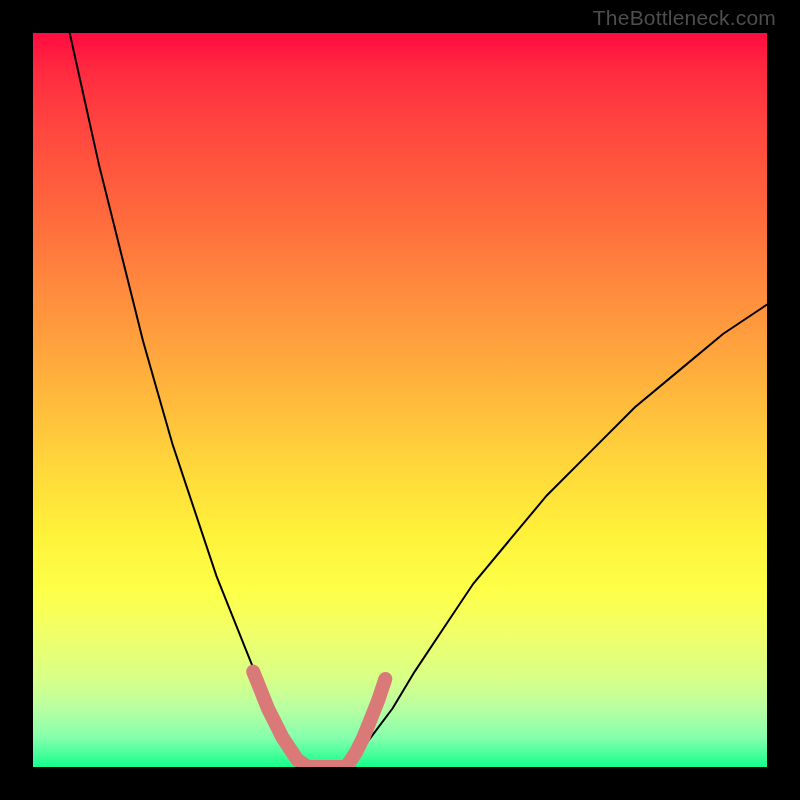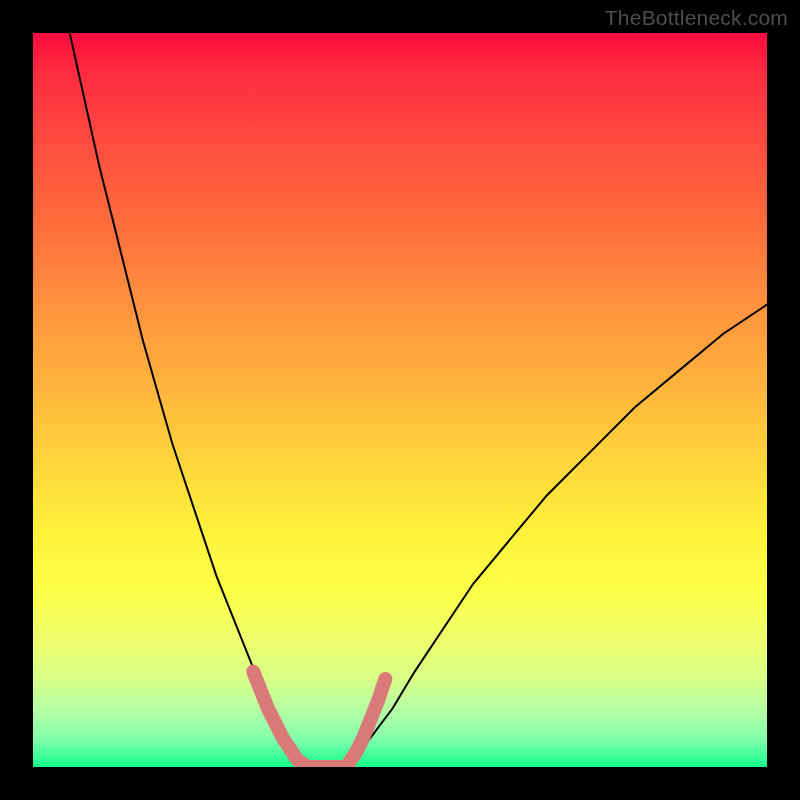--- a/index.html
+++ b/index.html
@@ -50,21 +50,21 @@
   }
   svg.curves {
     position: absolute;
     inset: 0;
     width: 734px;
     height: 734px;
   }
   .watermark {
     position: absolute;
     top: 6px;
-    right: 12px;
+    right: 24px;
     color: #4e4e4e;
     font-size: 21px;
     font-weight: 500;
     letter-spacing: 0.2px;
     user-select: none;
   }
 </style>
 </head>
 <body>
 

